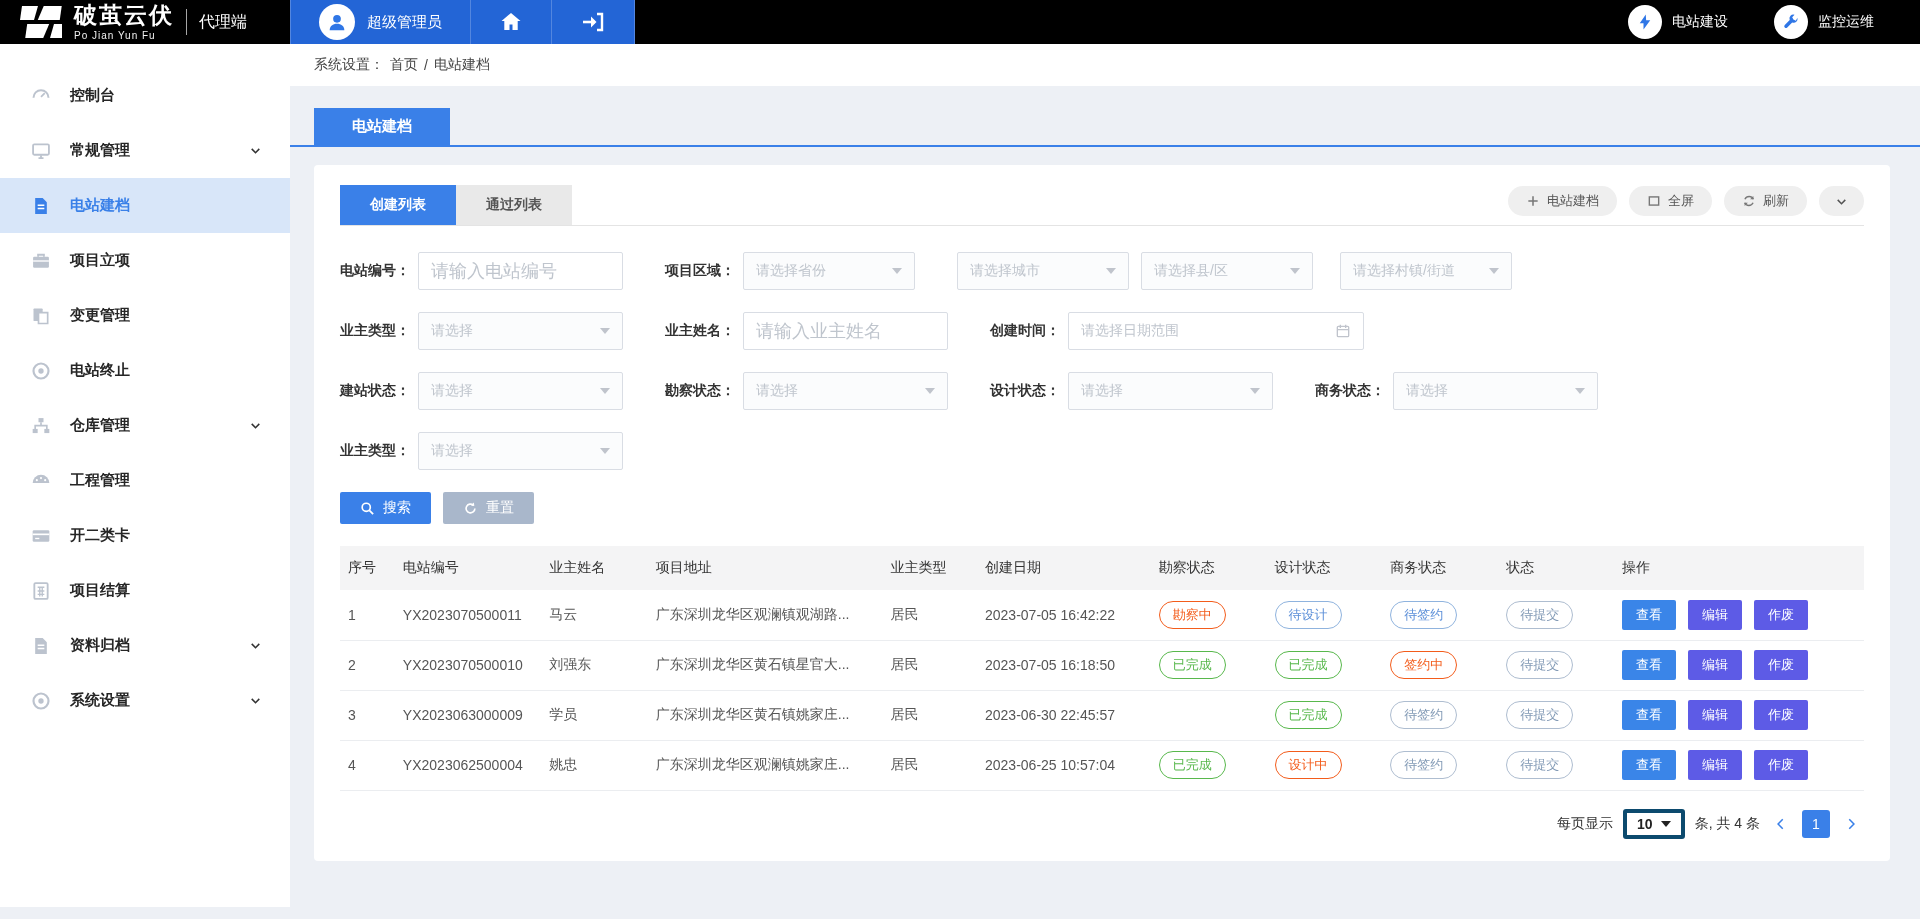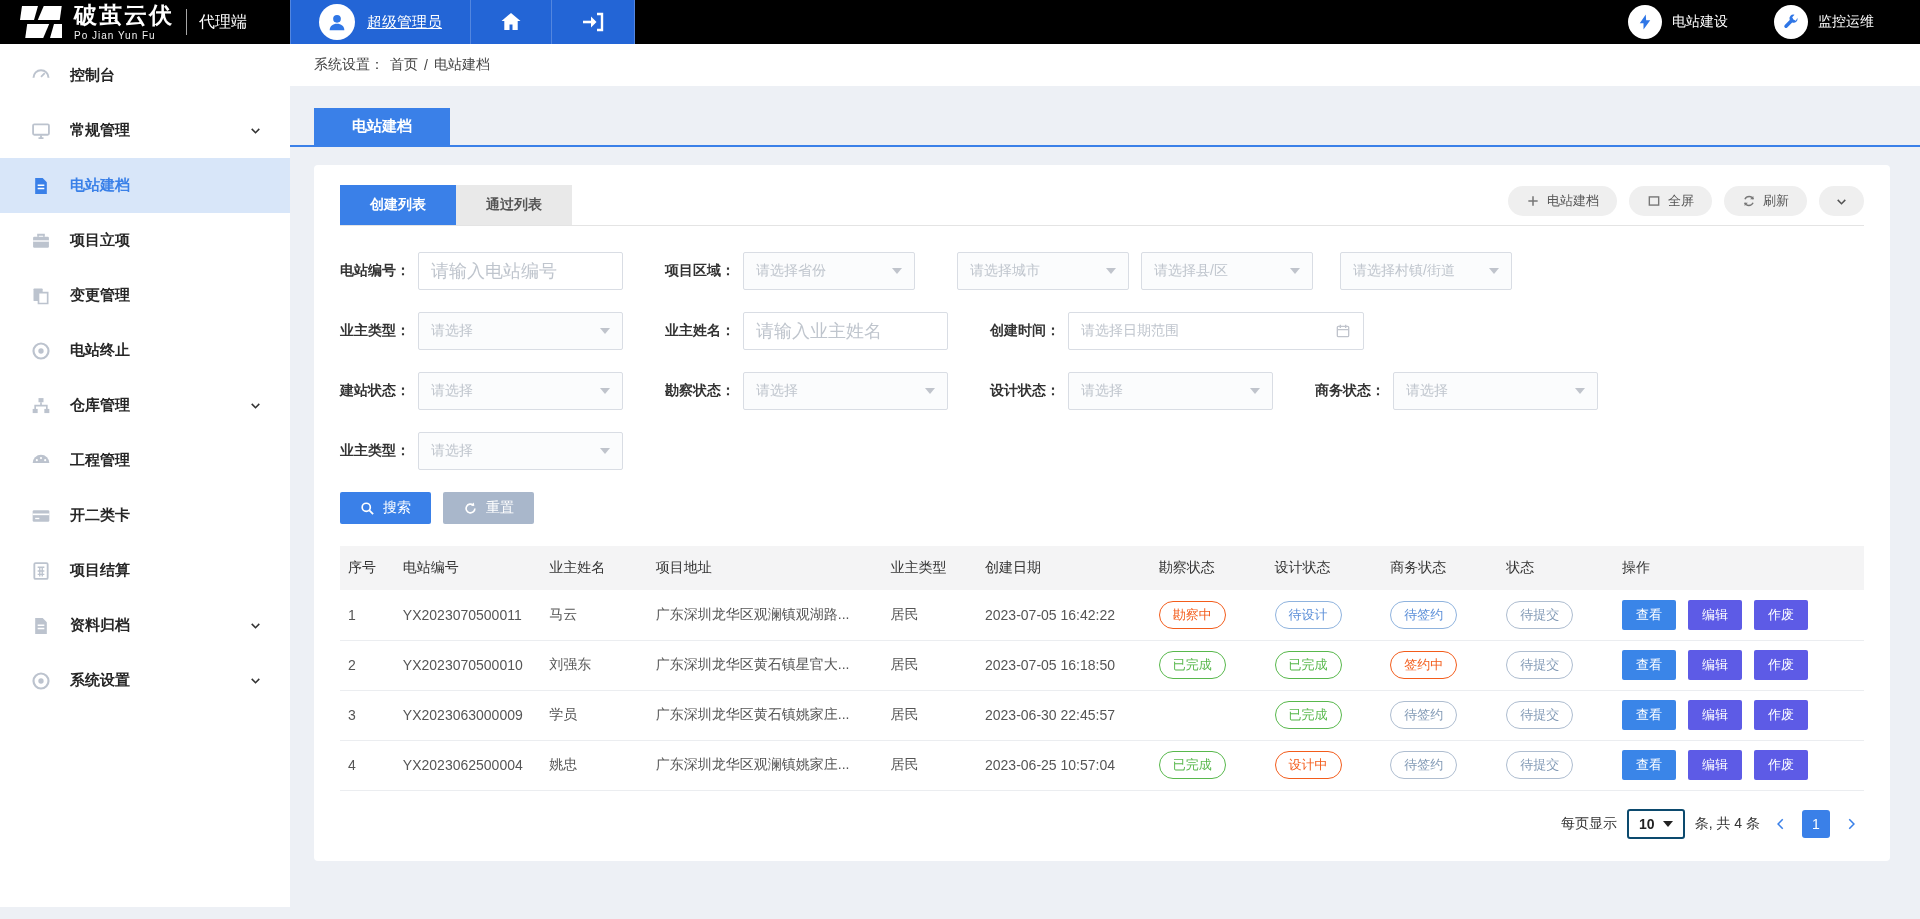--- a/index.html
+++ b/index.html
@@ -11,34 +11,34 @@
   }
   
   .topbar { height:44px; background:#000000; display:flex; align-items:stretch; color:#fff; }
   .logo-area { width:290px; display:flex; align-items:center; padding-left:20px; flex:none; }
   .logo-mark { width:44px; height:36px; margin-right:10px; flex:none; }
   .logo-texts { line-height:1; }
   .logo-title { font-size:23px; font-weight:bold; letter-spacing:2px; }
   .logo-sub { font-size:10px; letter-spacing:1px; margin-top:4px; opacity:.95; }
   .portal { border-left:1px solid rgba(255,255,255,.65); margin-left:12px; padding-left:12px;
             font-size:16px; align-self:center; height:26px; display:flex; align-items:center; }
-  .topbar-mid { background:#2365d6; display:flex; align-items:stretch;text-decoration:underline; }
+  .topbar-mid { background:#2365d6; display:flex; align-items:stretch; }
   .mid-cell { display:flex; align-items:center; justify-content:center; padding:0 28px;
               border-right:1px solid rgba(255,255,255,.22); cursor:pointer; }
   .mid-cell:first-child { border-left:1px solid rgba(255,255,255,.22); }
   .avatar { width:36px; height:36px; border-radius:50%; background:#fff; display:flex;
             align-items:center; justify-content:center; margin-right:12px; flex:none; }
   .user-name { font-size:15px; }
   .topbar-right { margin-left:auto; display:flex; align-items:center; gap:46px; padding-right:46px; }
   .top-link { display:flex; align-items:center; gap:10px; font-size:14px; cursor:pointer; }
   .circle-ic { width:34px; height:34px; border-radius:50%; background:#fff; color:#2f76e6;
                display:flex; align-items:center; justify-content:center; flex:none; }
   
   .layout { display:flex; height:863px; }
-  .sidebar { width:290px; background:#fff; flex:none; padding-top:4px; }
+  .sidebar { width:290px; background:#fff; flex:none; padding-top:24px; }
   .side-item { height:55px; display:flex; align-items:center; gap:18px; padding:0 28px 0 30px;
                font-size:15px; font-weight:bold; color:#262626; cursor:pointer; }
   .side-item .s-ic { width:22px; height:22px; color:#bcc3ce; display:flex; align-items:center; justify-content:center; flex:none; }
   .side-item.active { background:#d8e6f9; color:#3a80e8; }
   .side-item.active .s-ic { color:#3a80e8; }
   .side-chev { margin-left:auto; color:#333; display:flex; }
   .main { flex:1; display:flex; flex-direction:column; min-width:0; }
   .breadcrumb-bar { height:42px; background:#fff; display:flex; align-items:center;
                     padding-left:24px; font-size:14px; color:#444; gap:6px; flex:none; }
   .content { padding-top:22px; }
@@ -90,21 +90,21 @@
   .badge.green  { color:#58b84c; border-color:#58b84c; }
   .badge.blue   { color:#5a8ed8; border-color:#8fb3de; }
   .badge.gray   { color:#8199b5; border-color:#aebdd0; }
   .act { display:inline-block; border:none; border-radius:2px; color:#fff; font-size:13px;
          padding:6px 14px; margin-right:12px; cursor:pointer; font-family:inherit; }
   .act.view { background:#3a85e8; }
   .act.edit, .act.void { background:#5d5be6; }
   
   .pagination { display:flex; justify-content:flex-end; align-items:center; gap:10px;
                 padding:18px 2px 4px; font-size:14px; color:#333; }
-  .page-size { border:2px solid #0c4a6e; border-radius:3px; height:30px; padding:0 10px;
+  .page-size { border:4px solid #0c4a6e; border-radius:3px; height:30px; padding:0 10px;
                display:flex; align-items:center; gap:8px; font-weight:bold; cursor:pointer; color:#222; }
   .ps-caret { width:0; height:0; border-left:5px solid transparent; border-right:5px solid transparent;
               border-top:6px solid #222; }
   .pg-chev { color:#3a80e8; display:flex; align-items:center; cursor:pointer; padding:0 4px; }
   .page-num { width:28px; height:28px; border-radius:3px; background:#3a80e8; color:#fff;
               display:flex; align-items:center; justify-content:center; font-size:14px; cursor:pointer; }
 </style>
 </head>
 <body>
 

